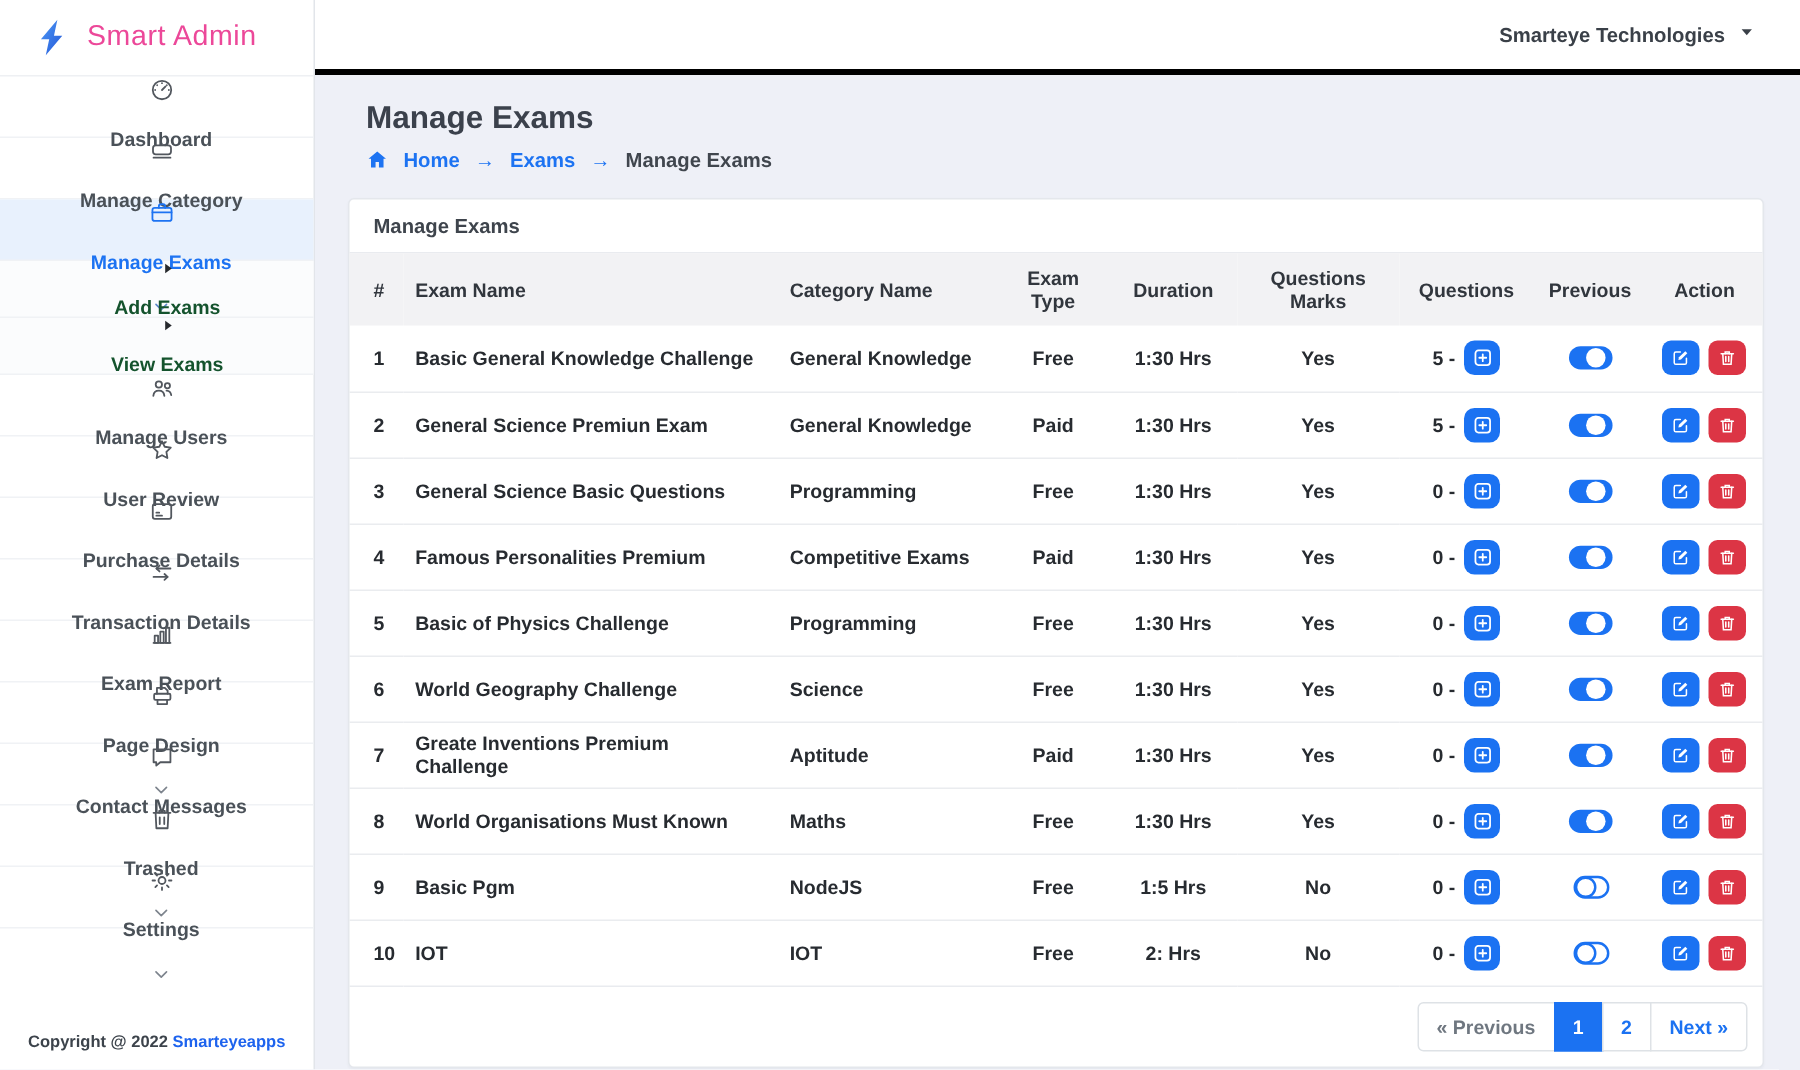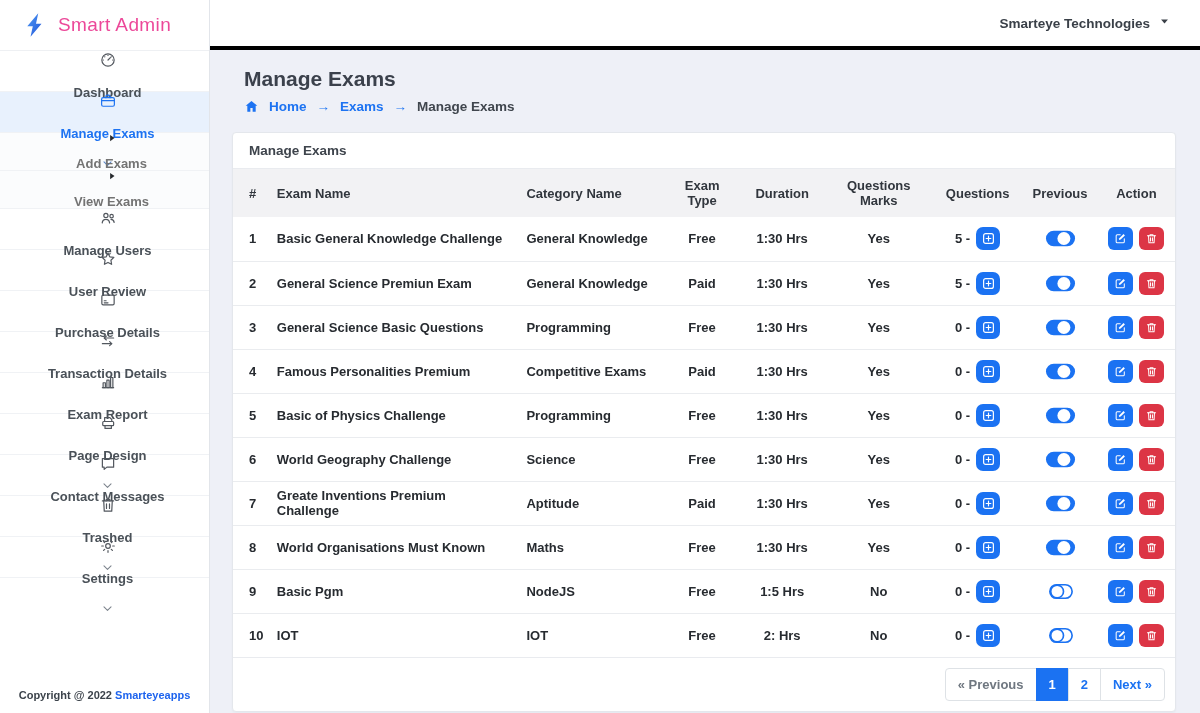--- a/index.html
+++ b/index.html
@@ -15,21 +15,21 @@
   .side-menu { flex:1; }
   .side-item { display:flex; align-items:center; gap:16px; height:41px; padding:0 14px 0 20px; border-bottom:1px solid #f0f2f5; color:#4a5158; font-size:13px; font-weight:700; cursor:pointer;flex-direction:column; }
   .side-item .icon { display:flex; color:#52575e; }
   .side-item .icon svg { width:18px; height:18px; }
   .side-item .lbl { flex:1; white-space:nowrap; }
   .side-item .chev { display:flex; color:#7d848d; }
   .side-item .chev svg { width:13px; height:13px; }
   .side-item.active { background:#e8f1fd; color:#1d73f2; }
   .side-item.active .icon { color:#1d73f2; }
   .side-item.active .chev { color:#5c88c9; }
-  .side-item.sub { height:38px; padding-left:28px; background:#fbfcfd; gap:13px; color:#737373; }
+  .side-item.sub { height:38px; padding-left:28px; background:#fbfcfd; gap:13px; color:#14532d; }
   .side-item.sub .icon { color:#26292d; }
   .side-item.sub .icon svg { width:10px; height:10px; }
   .copyright { text-align:center; font-size:11px; font-weight:700; color:#3c434b; padding:12px 2px; }
   .copyright a { color:#1d63ee; text-decoration:none; cursor:pointer; }
 
   
   .right { flex:1; display:flex; flex-direction:column; min-width:0; }
   .topbar { height:50px; flex-shrink:0; background:#fff; border-bottom:4px solid #000000; display:flex; align-items:center; justify-content:flex-end; padding-right:30px; }
   .account { display:flex; align-items:center; gap:9px; font-size:13.5px; font-weight:700; color:#3a4048; cursor:pointer; }
   .account svg { width:11px; height:11px; margin-top:-3px; }
@@ -103,20 +103,29 @@
         <div class="side-item">
           <span class="icon">
             <svg viewBox="0 0 24 24" fill="none" stroke="currentColor" stroke-width="1.6" stroke-linecap="round" stroke-linejoin="round">
               <circle cx="12" cy="12" r="8.2"></circle>
               <path d="M12 12l3.2-3.2"></path>
               <path d="M12 5.9v.01M7.7 7.7l.01.01M5.9 12h.01M18.1 12h.01M16.3 7.7l.01.01"></path>
             </svg>
           </span>
           <span class="lbl">Dashboard</span>
         </div>
+        <div class="side-item">
+          <span class="icon">
+            <svg viewBox="0 0 24 24" fill="none" stroke="currentColor" stroke-width="1.6" stroke-linecap="round" stroke-linejoin="round">
+              <rect x="4" y="6.5" width="16" height="8" rx="2.5"></rect>
+              <path d="M4.5 17.5h15"></path>
+            </svg>
+          </span>
+          <span class="lbl">Manage Category</span>
+        </div>
         <div class="side-item active">
           <span class="icon">
             <svg viewBox="0 0 24 24" fill="none" stroke="currentColor" stroke-width="1.6" stroke-linecap="round" stroke-linejoin="round">
               <rect x="3.5" y="7.5" width="17" height="11.5" rx="2"></rect>
               <path d="M9.2 7.5V6a1.8 1.8 0 0 1 1.8-1.8h2A1.8 1.8 0 0 1 14.8 6v1.5"></path>
               <path d="M3.5 11.5h17"></path>
             </svg>
           </span>
           <span class="lbl">Manage Exams</span>
           <span class="chev">

